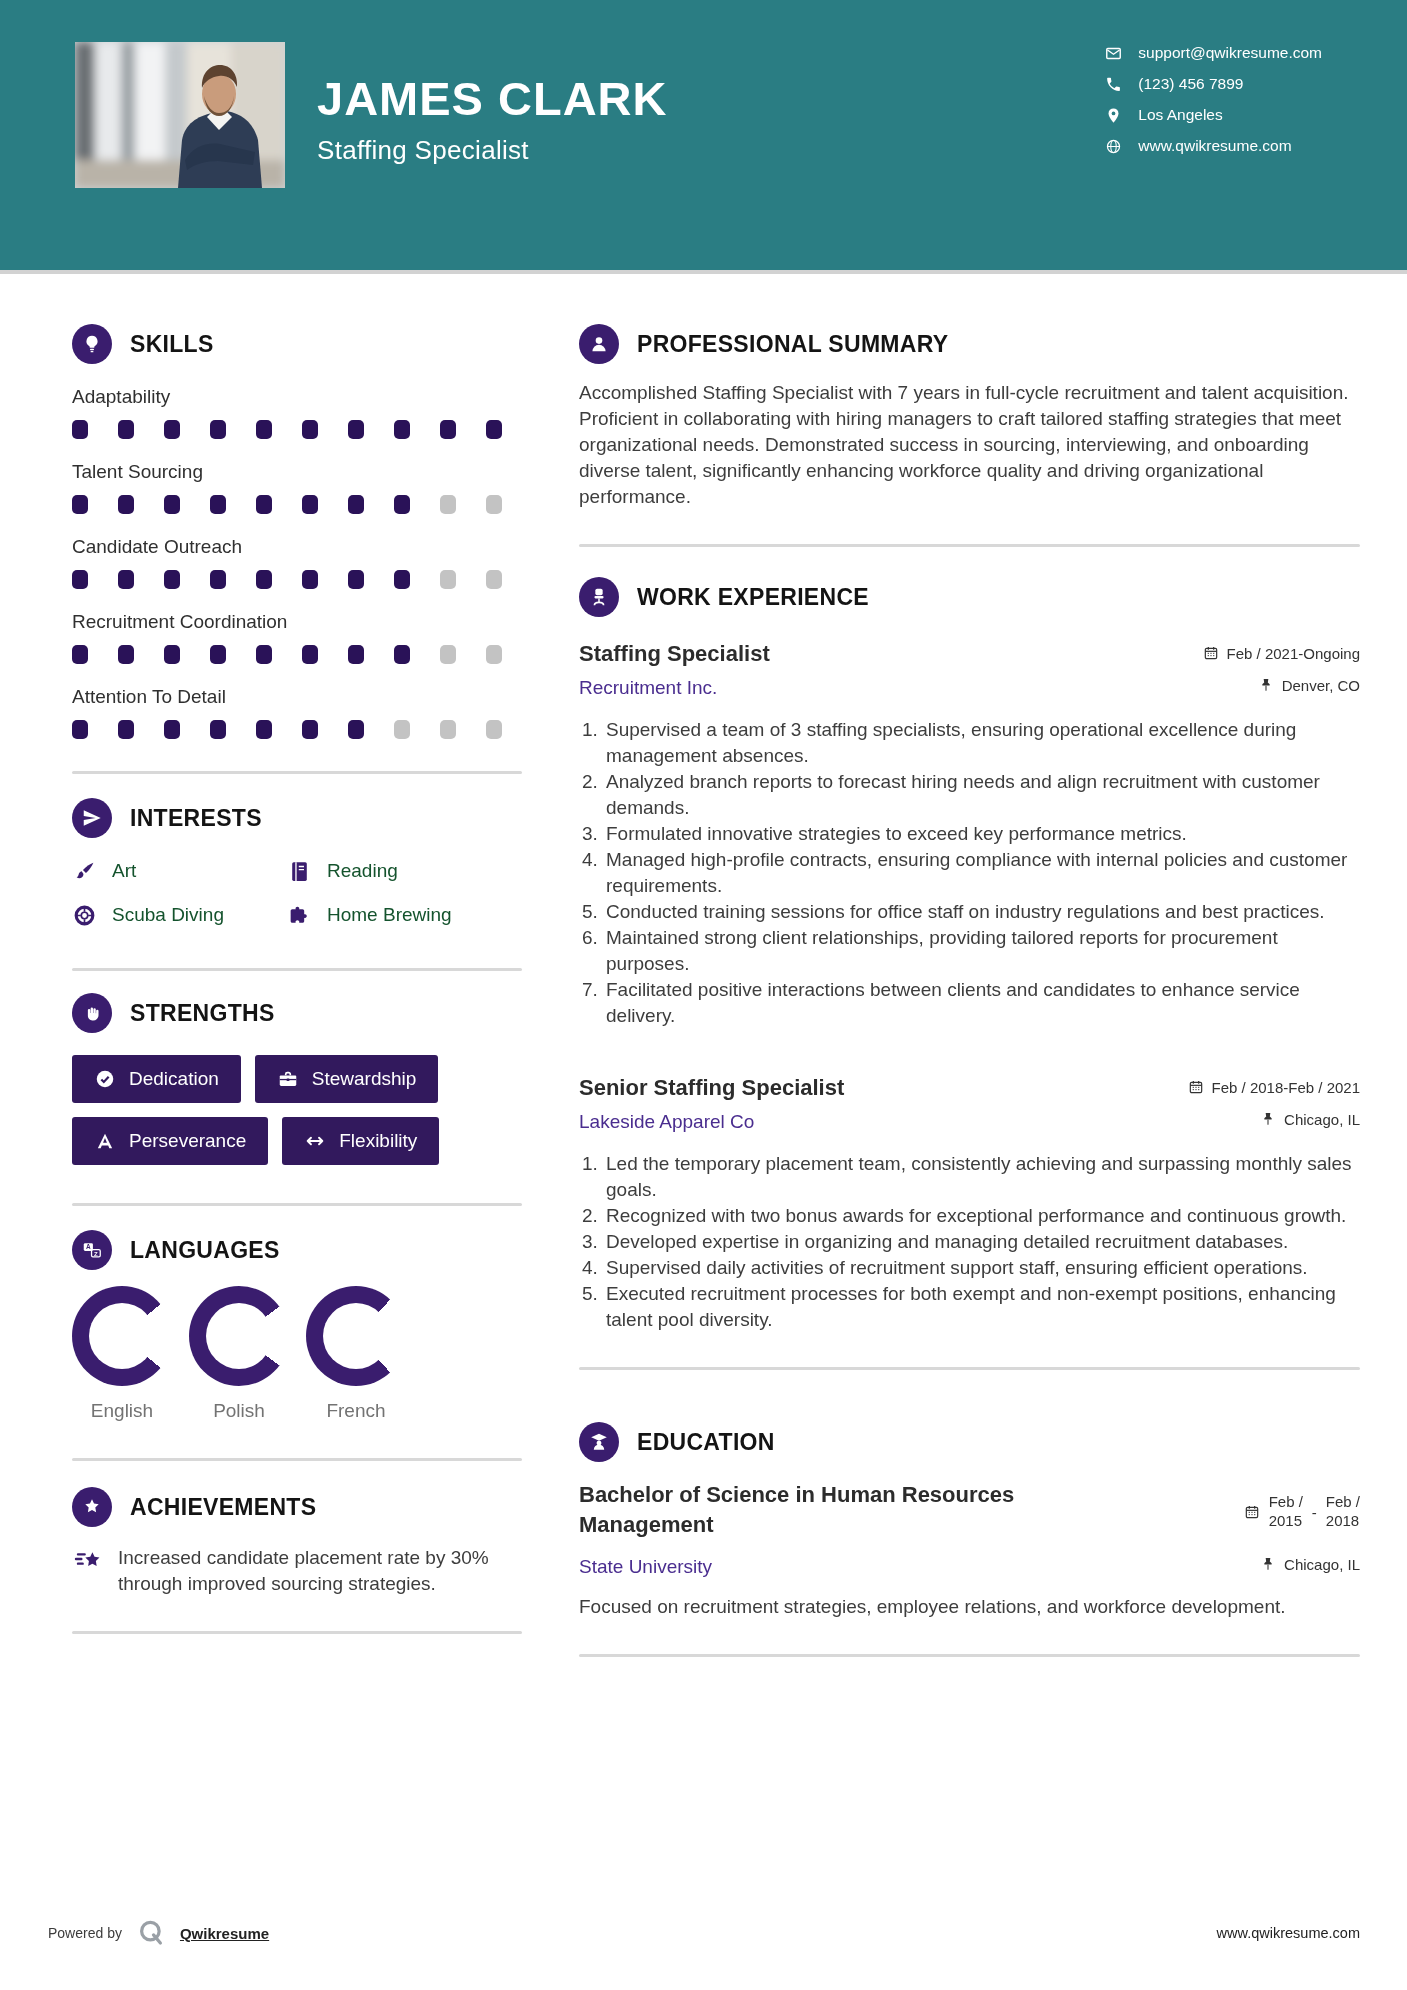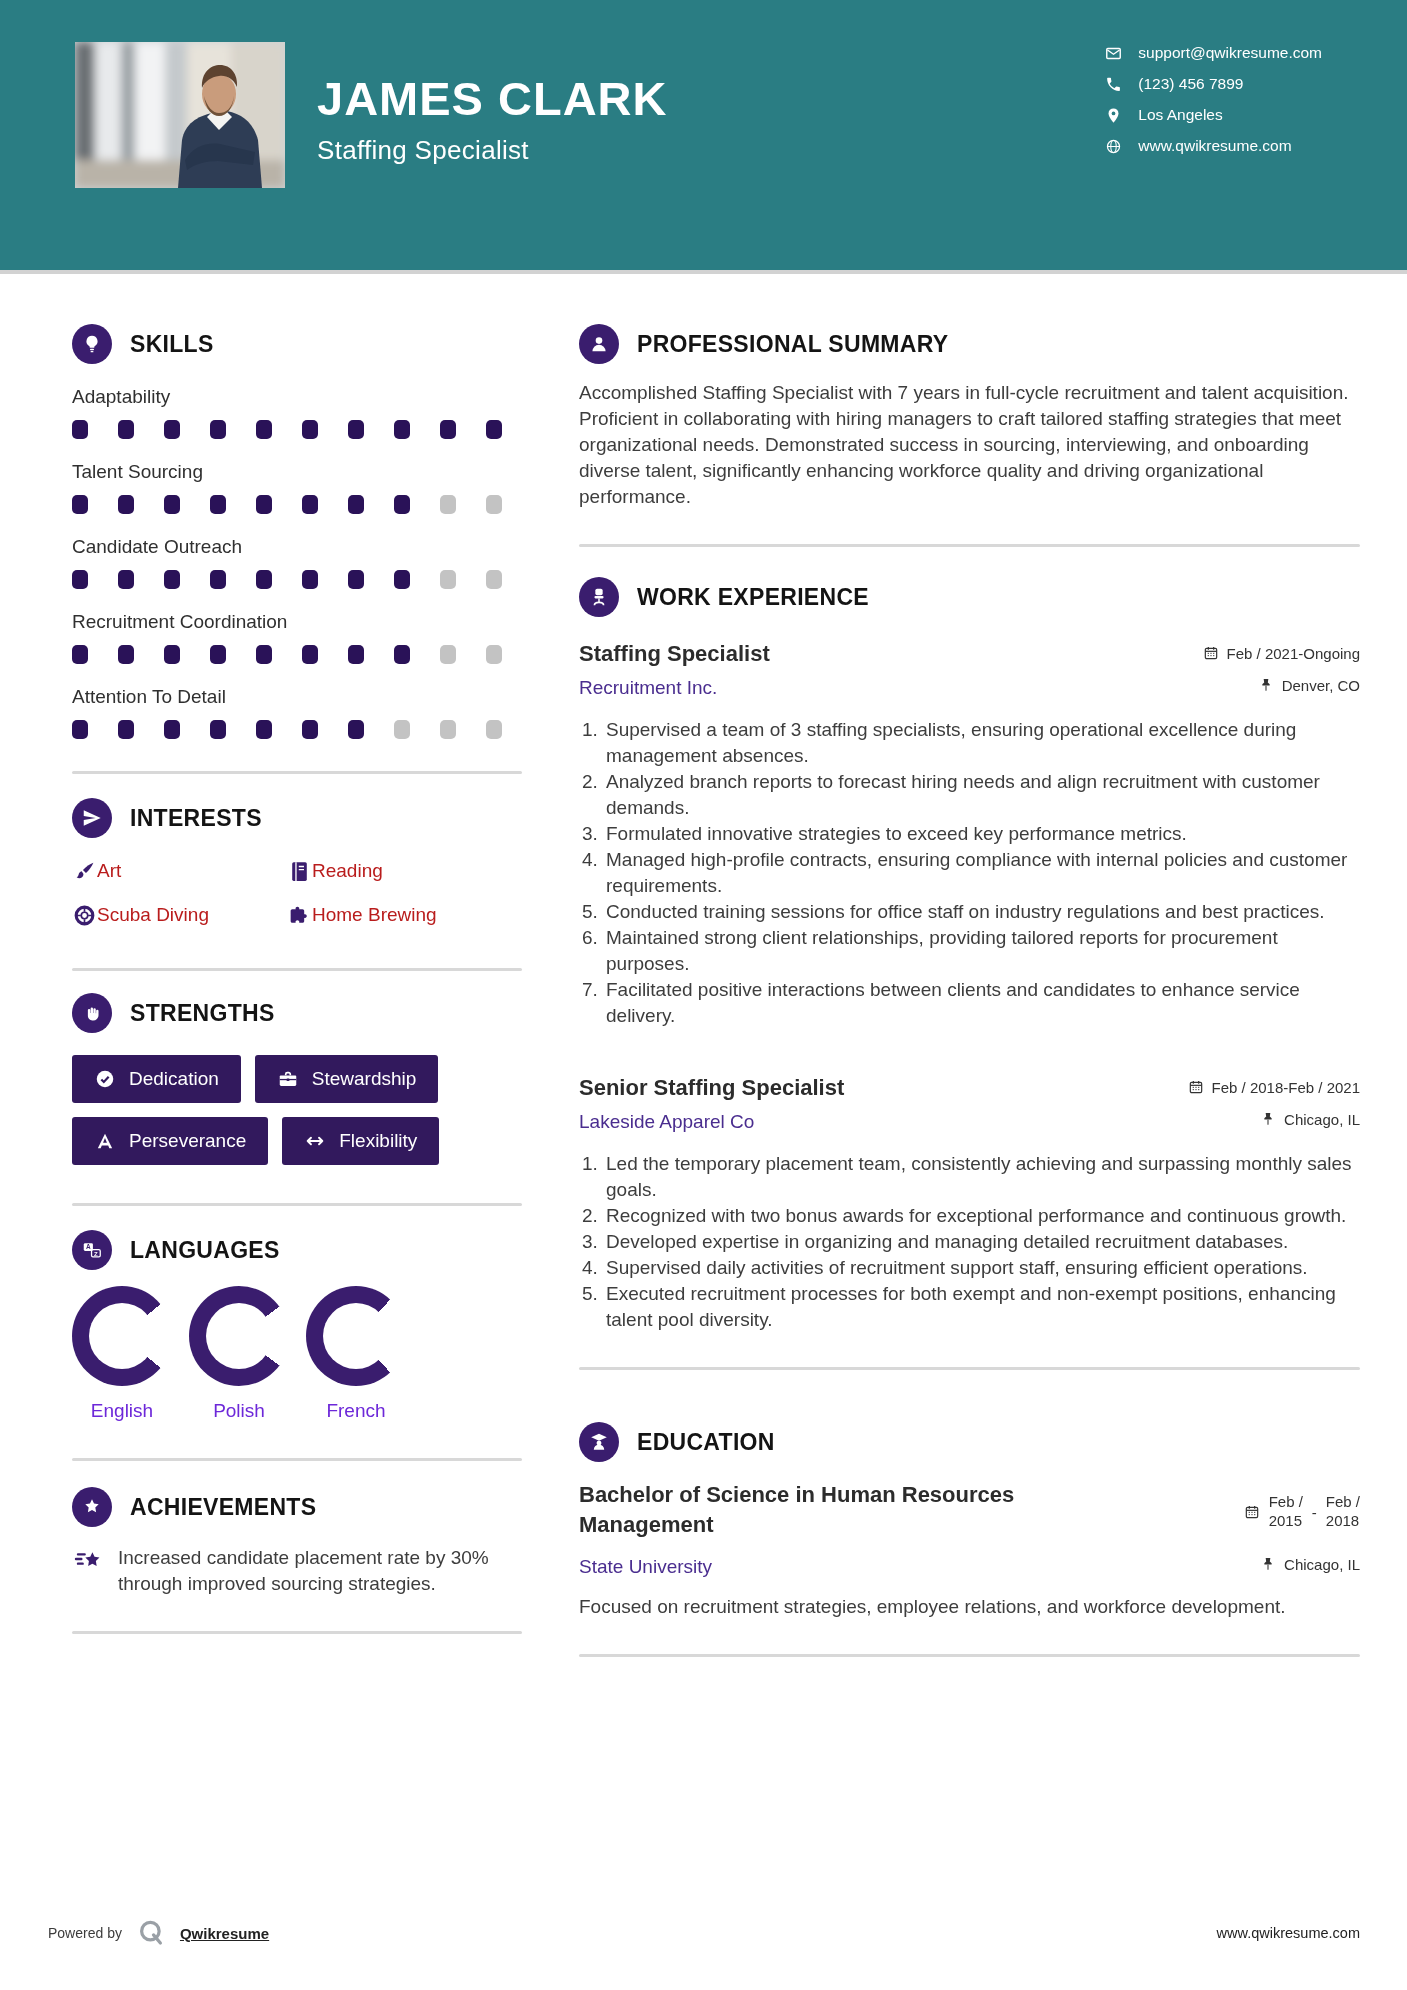--- a/index.html
+++ b/index.html
@@ -37,39 +37,39 @@
   .skill-item{margin-bottom:20px;}
   .skill-label{font-size:19px;color:#303030;line-height:26px;}
   .dots{display:flex;gap:30px;margin-top:10px;}
   .dot{width:16px;height:19px;border-radius:5px;background:#c3c3c3;flex:none;}
   .dot.filled{background:#2a1258;}
   .div-skills{margin-top:32px;}
 
   
   .interests-head{margin-top:22px;}
   .interest-grid{margin-top:18px;display:grid;grid-template-columns:215px 1fr;row-gap:18px;}
-  .interest-item{display:flex;align-items:center;font-size:19px;color:#b91c1c;line-height:26px;}
+  .interest-item{display:flex;align-items:center;gap:15px;font-size:19px;color:#14532d;line-height:26px;}
   .interest-item svg{width:25px;height:25px;flex:none;}
   .div-interests{margin-top:40px;}
 
   
   .strengths-head{margin-top:20px;}
   .pill-wrap{margin-top:20px;display:flex;flex-wrap:wrap;}
   .pill{display:inline-flex;align-items:center;gap:13px;background:#32195d;color:#fff;
         font-size:19px;padding:13px 22px;border-radius:3px;margin:0 14px 14px 0;}
   .pill svg{width:22px;height:22px;flex:none;}
   .div-strengths{margin-top:24px;}
 
   
   .languages-head{margin-top:22px;}
   .rings{margin-top:14px;display:flex;gap:17px;}
   .ring-block{width:100px;text-align:center;}
   .ring{position:relative;width:100px;height:100px;border-radius:50%;margin:0 auto;}
   .ring::after{content:"";position:absolute;inset:17px;background:#fff;border-radius:50%;}
-  .ring-label{margin-top:14px;font-size:19px;color:#6d28d9;}
+  .ring-label{margin-top:14px;font-size:19px;color:#737373;}
   .div-languages{margin-top:36px;}
 
   
   .achievements-head{margin-top:24px;}
   .ach-list{margin-top:16px;}
   .ach-item{display:flex;gap:14px;margin-bottom:16px;}
   .ach-item svg{width:32px;height:32px;flex:none;margin-top:2px;}
   .ach-text{font-size:19px;color:#3d3d3d;line-height:26px;}
   .div-achievements{margin-top:34px;}
 

